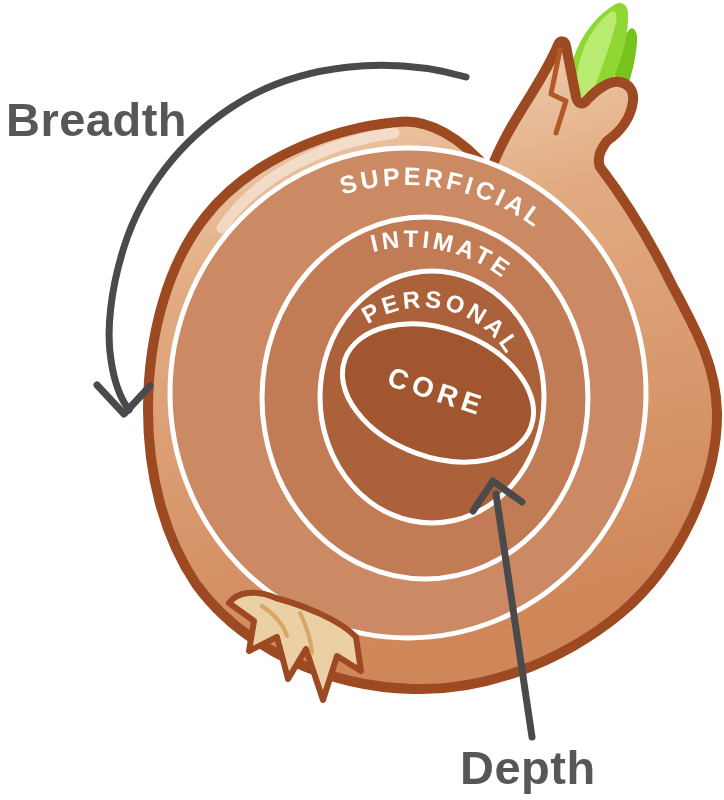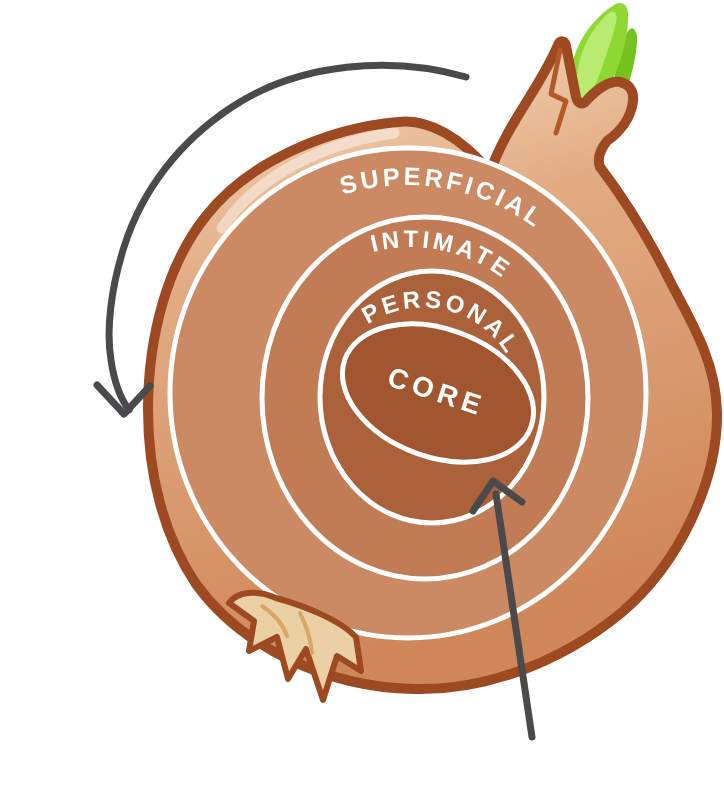--- a/index.html
+++ b/index.html
@@ -111,14 +111,16 @@
                C 114 381 120 398 129 410" fill="none" stroke="#4a4a4c" stroke-width="7" stroke-linecap="round"></path>
       <path d="M 97 385 L 124 414 L 150 386" fill="none" stroke="#4a4a4c" stroke-width="7" stroke-linecap="round" stroke-linejoin="round"></path>
     </g>
 
     <g>
       <path d="M 532 737 L 496 494" fill="none" stroke="#4a4a4c" stroke-width="7" stroke-linecap="round"></path>
       <path d="M 473 511 L 493 481 L 522 502" fill="none" stroke="#4a4a4c" stroke-width="7" stroke-linecap="round" stroke-linejoin="round"></path>
     </g>
   </svg>
 
+  <div class="side-label breadth">Breadth</div>
+  <div class="side-label depth">Depth</div>
 
 </div>
 
 </body></html>

